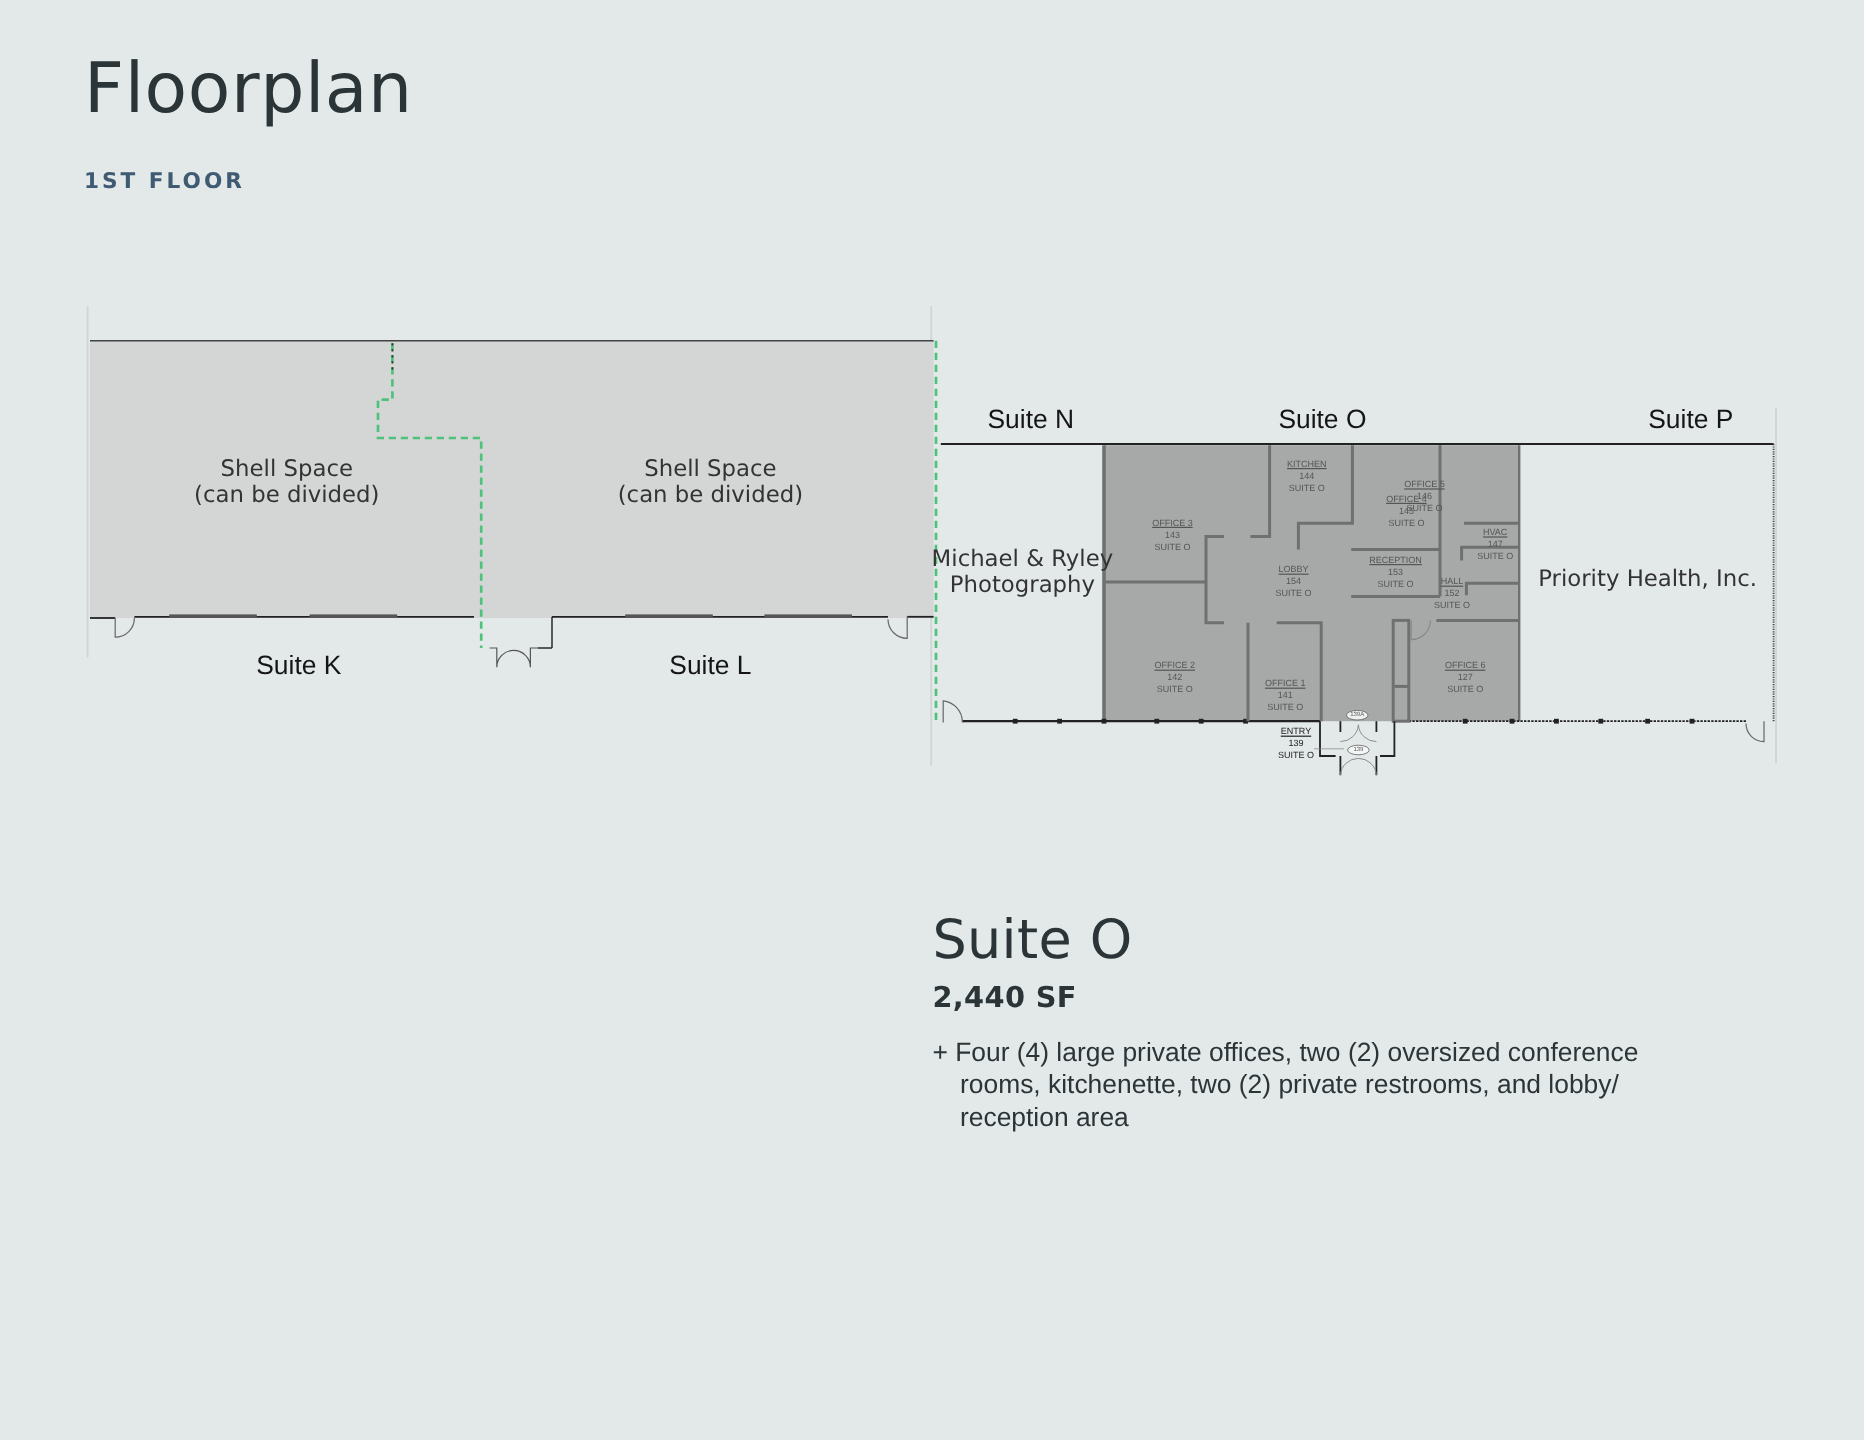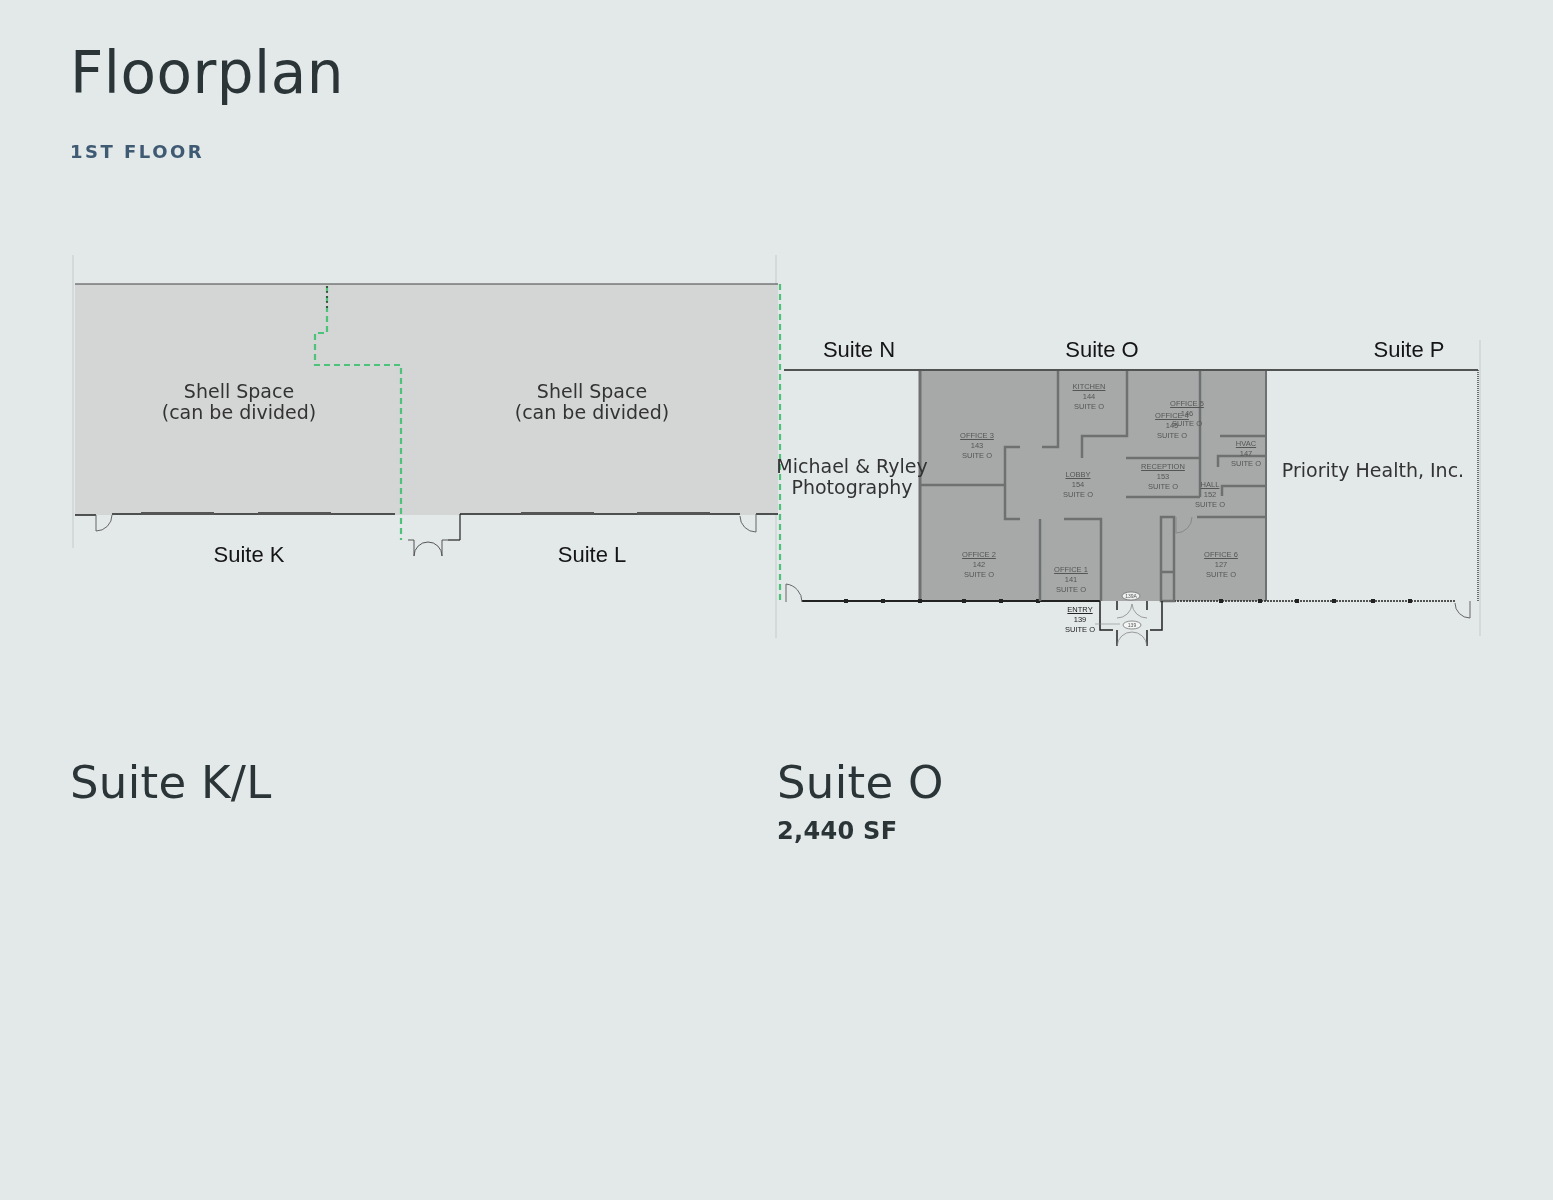--- a/index.html
+++ b/index.html
@@ -176,21 +176,21 @@
     <div>(can be divided)</div>
   </div>
   <div class="room-note" style="left:592px; top:381px;">
     <div>Shell Space</div>
     <div>(can be divided)</div>
   </div>
   <div class="room-note" style="left:852px; top:456px;">
     <div>Michael &amp; Ryley</div>
     <div>Photography</div>
   </div>
-  <div class="room-note" style="left:1373px; top:460px;">
+  <div class="room-note" style="left:1373px; top:472px;">
     <div>Priority Health, Inc.</div>
   </div>
 
   
   <div class="room-tag" style="left:977px; top:431px;">
     <div class="name">OFFICE 3</div>
     <div>143</div>
     <div>SUITE O</div>
   </div>
   <div class="room-tag" style="left:1089px; top:382px;">
@@ -246,18 +246,18 @@
   <div class="room-tag dark" style="left:1080px; top:605px;">
     <div class="name">ENTRY</div>
     <div>139</div>
     <div>SUITE O</div>
   </div>
   <div class="room-tag" style="left:1131px; top:591px; font-size:5px;">139A</div>
   <div class="room-tag" style="left:1132px; top:620px; font-size:5px;">139</div>
 </div>
 
 <div class="info" style="left:70px;">
-  <h2>Suite K/L</h2>
 </div>
 <div class="info" style="left:777px;">
   <h2>Suite O</h2>
   <div class="sf">2,440 SF</div>
+  <div class="bullet">+ Four (4) large private offices, two (2) oversized conference rooms, kitchenette, two (2) private restrooms, and lobby/ reception area</div>
 </div>
 
 </body></html>

